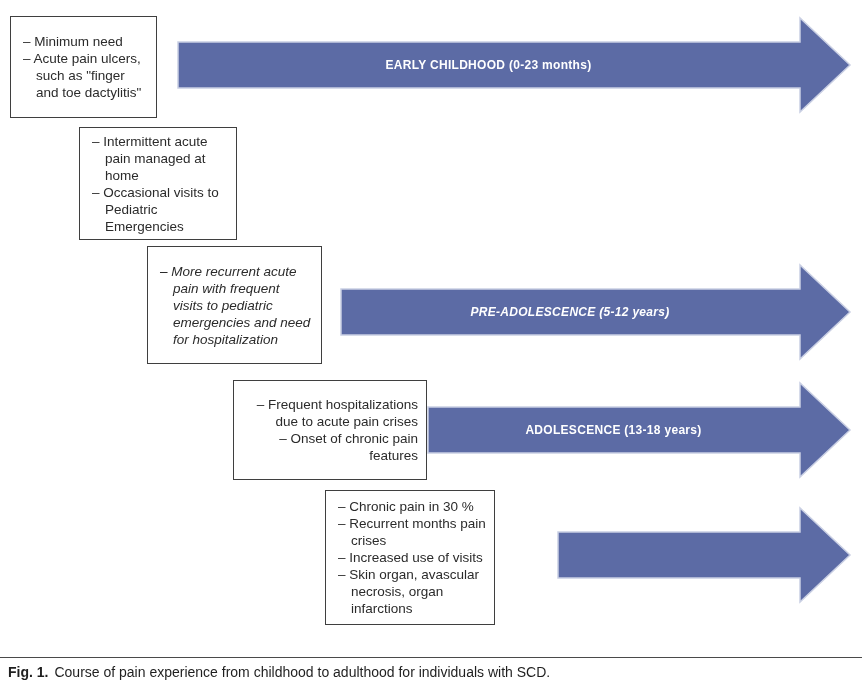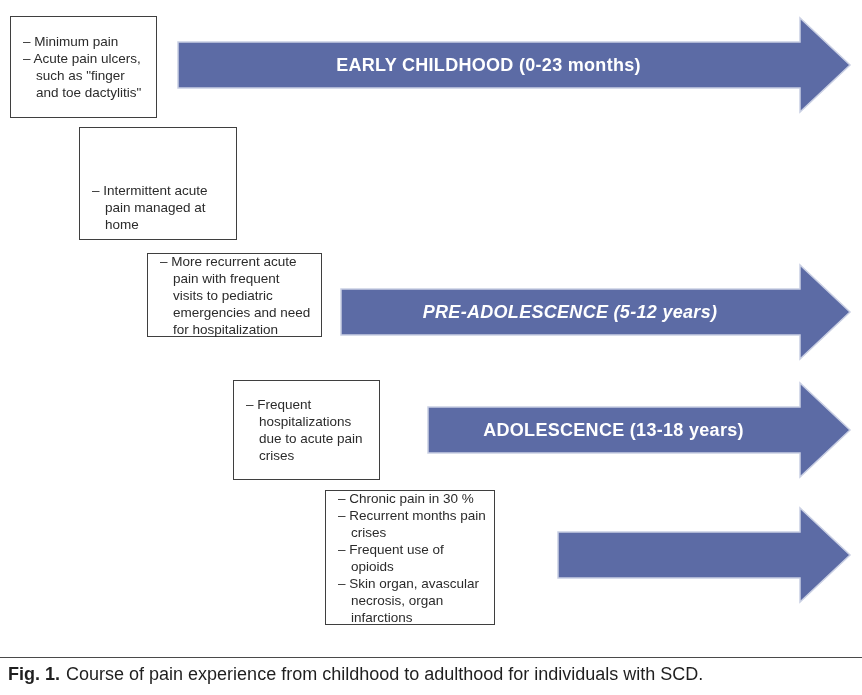--- a/index.html
+++ b/index.html
@@ -35,84 +35,86 @@
   .arrow svg { display: block; }
   .arrow polygon { stroke: #c9cfe3; stroke-width: 1.5; }
   .stage-label {
     position: absolute;
     left: 0; top: 0; bottom: 0;
     right: 52px;
     display: flex;
     align-items: center;
     justify-content: center;
     color: #ffffff;
-    font-size: 18px;
+    font-size: 12px;
     font-weight: 700;
     letter-spacing: 0.3px;
     white-space: nowrap;
   }
   .caption-divider {
     position: absolute;
     left: 0; right: 0;
     top: 657px;
     border-top: 1.5px solid #4a4a4a;
   }
   .caption {
     position: absolute;
     left: 8px;
     top: 664px;
-    font-size: 18px;
+    font-size: 14px;
     color: #1f1f1f;
   }
   .caption .fig-label { font-weight: 700; margin-right: 6px; }
 </style>
 </head>
 <body>
 
 <div class="page">
 
   <div class="note-box" style="left:10px; top:16px; width:147px; height:102px;">
-    <div class="note-item">– Minimum pain</div>
+    <div class="note-item">– Minimum need</div>
     <div class="note-item">– Acute pain ulcers, such as "finger and toe dactylitis"</div>
   </div>
   <div class="arrow" style="left:177px; top:16px; width:675px;">
     <svg width="675" height="98" viewBox="0 0 675 98">
       <polygon points="1,26 623,26 623,2 673,49 623,96 623,72 1,72" fill="#5C6BA5"></polygon>
     </svg>
     <div class="stage-label">EARLY CHILDHOOD (0-23 months)</div>
   </div>
 
-  <div class="note-box" style="left:79px; top:127px; width:158px; height:113px;justify-content:flex-end;">
+  <div class="note-box" style="left:79px; top:127px; width:158px; height:113px;">
     <div class="note-item">– Intermittent acute pain managed at home</div>
+    <div class="note-item">– Occasional visits to Pediatric Emergencies</div>
   </div>
 
-  <div class="note-box" style="left:147px; top:253px; width:175px; height:84px;">
+  <div class="note-box" style="left:147px; top:246px; width:175px; height:118px;font-style:italic;">
     <div class="note-item">– More recurrent acute pain with frequent visits to pediatric emergencies and need for hospitalization</div>
   </div>
   <div class="arrow" style="left:340px; top:263px; width:512px;font-style:italic;">
     <svg width="512" height="98" viewBox="0 0 512 98">
       <polygon points="1,26 460,26 460,2 510,49 460,96 460,72 1,72" fill="#5C6BA5"></polygon>
     </svg>
     <div class="stage-label">PRE-ADOLESCENCE (5-12 years)</div>
   </div>
 
-  <div class="note-box" style="left:233px; top:380px; width:147px; height:100px;">
+  <div class="note-box" style="left:233px; top:380px; width:194px; height:100px;text-align:right;">
     <div class="note-item">– Frequent hospitalizations due to acute pain crises</div>
+    <div class="note-item">– Onset of chronic pain features</div>
   </div>
   <div class="arrow" style="left:427px; top:381px; width:425px;">
     <svg width="425" height="98" viewBox="0 0 425 98">
       <polygon points="1,26 373,26 373,2 423,49 373,96 373,72 1,72" fill="#5C6BA5"></polygon>
     </svg>
     <div class="stage-label">ADOLESCENCE (13-18 years)</div>
   </div>
 
   <div class="note-box" style="left:325px; top:490px; width:170px; height:135px;">
     <div class="note-item">– Chronic pain in 30 %</div>
     <div class="note-item">– Recurrent months pain crises</div>
-    <div class="note-item">– Frequent use of opioids</div>
+    <div class="note-item">– Increased use of visits</div>
     <div class="note-item">– Skin organ, avascular necrosis, organ infarctions</div>
   </div>
   <div class="arrow" style="left:557px; top:506px; width:295px;">
     <svg width="295" height="98" viewBox="0 0 295 98">
       <polygon points="1,26 243,26 243,2 293,49 243,96 243,72 1,72" fill="#5C6BA5"></polygon>
     </svg>
   </div>
 
   <div class="caption-divider"></div>
   <div class="caption">

